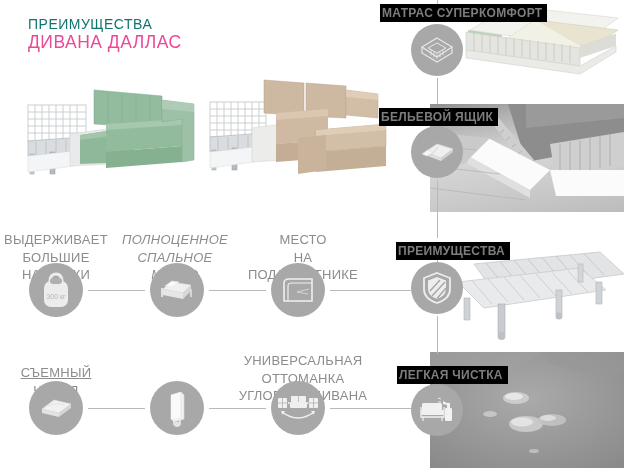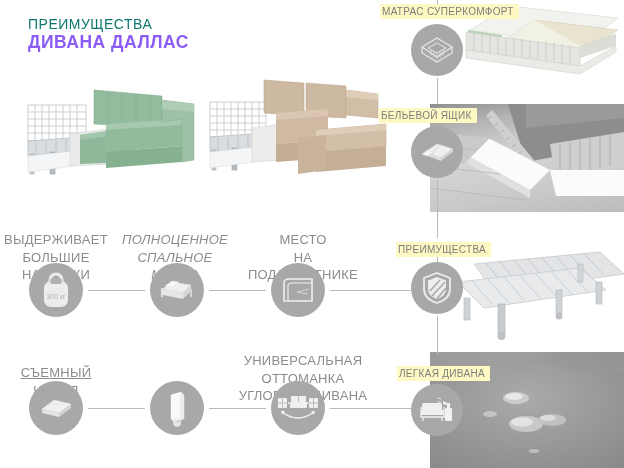--- a/index.html
+++ b/index.html
@@ -27,22 +27,22 @@
     letter-spacing: 0.5px;
   }
   .title-line1 {
     font-size: 14px;
     color: #0f766e;
     font-weight: normal;
     white-space: nowrap;
   }
   .title-line2 {
     font-size: 17.5px;
-    color: #8b5cf6;
-    font-weight: bold;
+    color: #ec4899;
+    font-weight: normal;
     white-space: nowrap;
   }
 
   
   .feat-label {
     position: absolute;
     font-size: 13px;
     color: #8c8c8c;
     text-align: center;
     line-height: 1.35;
@@ -98,27 +98,28 @@
     background: #ffffff;
   }
   
   #photo-clean {
     left: 430px; top: 352px; width: 194px; height: 116px;
     background: linear-gradient(160deg,#9b9b9b 0%,#8e8e8e 30%,#a2a2a2 60%,#8a8a8a 100%);
   }
 
   .label-chip {
     position: absolute;
-    background: #fef9c3;
+    background: #000000;
     padding: 2px 5px 2px 2px;
-    font-size: 10px;
+    font-size: 12px;
     color: #7d7d7d;
     letter-spacing: 0.3px;
     white-space: nowrap;
     z-index: 5;
+    font-weight: bold;
   }
 </style>
 </head>
 <body>
 
 <div id="page">
 
   <div id="title-block">
     <div class="title-line1">ПРЕИМУЩЕСТВА</div>
     <div class="title-line2">ДИВАНА ДАЛЛАС</div>
@@ -409,21 +410,21 @@
       <g stroke="#a8a8a8" stroke-width="1.5">
         <line x1="8" y1="20" x2="18" y2="9"></line>
         <line x1="10" y1="25" x2="23" y2="11"></line>
         <line x1="15" y1="27.5" x2="24" y2="17"></line>
       </g>
     </svg>
   </div>
 
   <div class="v-line" style="left:437px; top:316px; height:38px;"></div>
 
-  <div class="label-chip" style="left:397px; top:366px;">ЛЕГКАЯ ДИВАНА</div>
+  <div class="label-chip" style="left:397px; top:366px;">ЛЕГКАЯ ЧИСТКА</div>
 
   <div class="icon-circle" style="left:411px; top:384px; width:52px; height:52px;">
     <svg width="38" height="26" viewBox="0 0 38 26">
 
       <path d="M3,10 L3,20 L26,20 L26,10" fill="none" stroke="#f0f0f0" stroke-width="1.3"></path>
       <rect x="4" y="6" width="20" height="8" rx="1.5" fill="#f0f0f0"></rect>
       <rect x="3" y="13" width="23" height="5" rx="1.2" fill="#f0f0f0"></rect>
       <line x1="5" y1="20" x2="5" y2="24" stroke="#f0f0f0" stroke-width="1.2"></line>
       <line x1="24" y1="20" x2="24" y2="24" stroke="#f0f0f0" stroke-width="1.2"></line>
 

